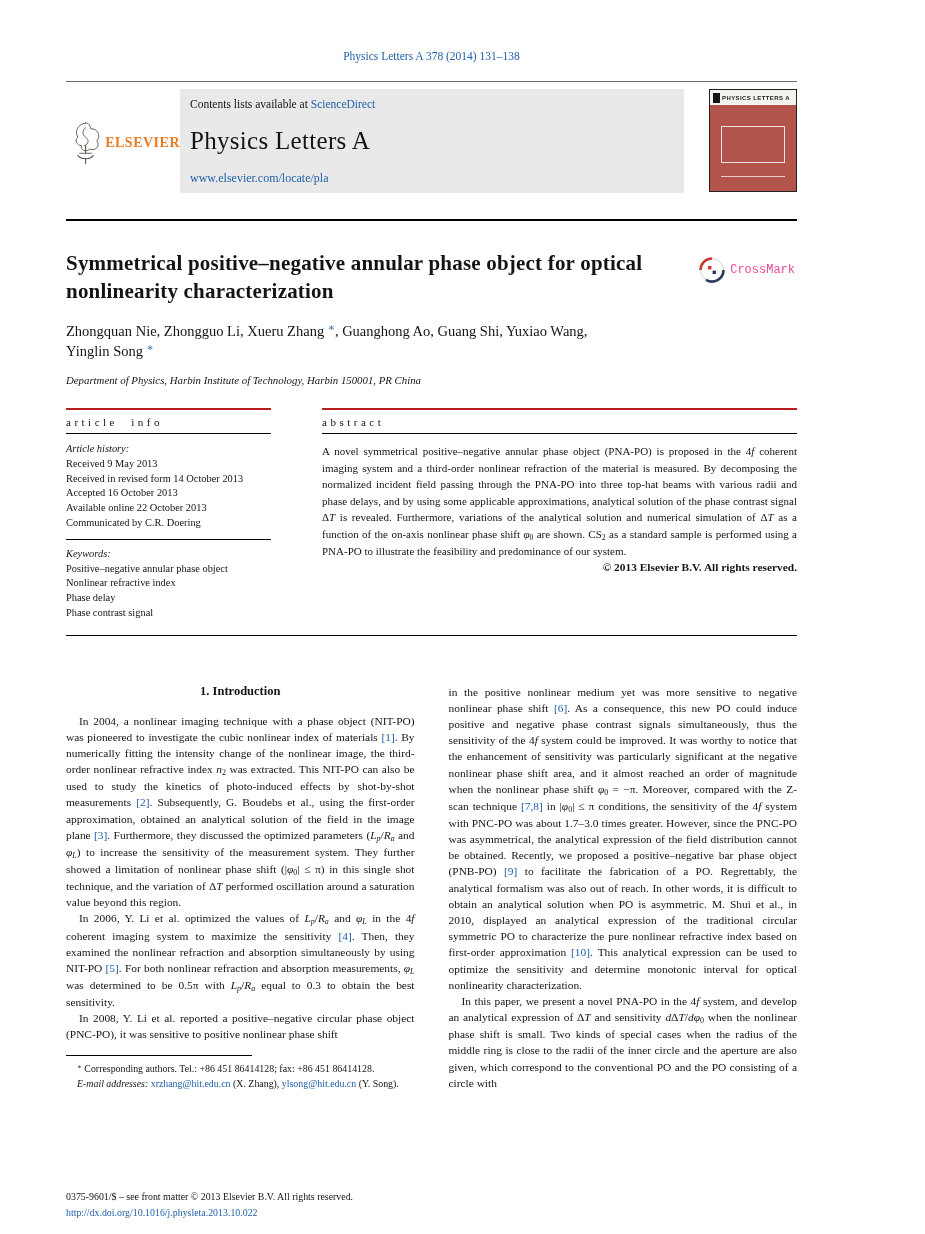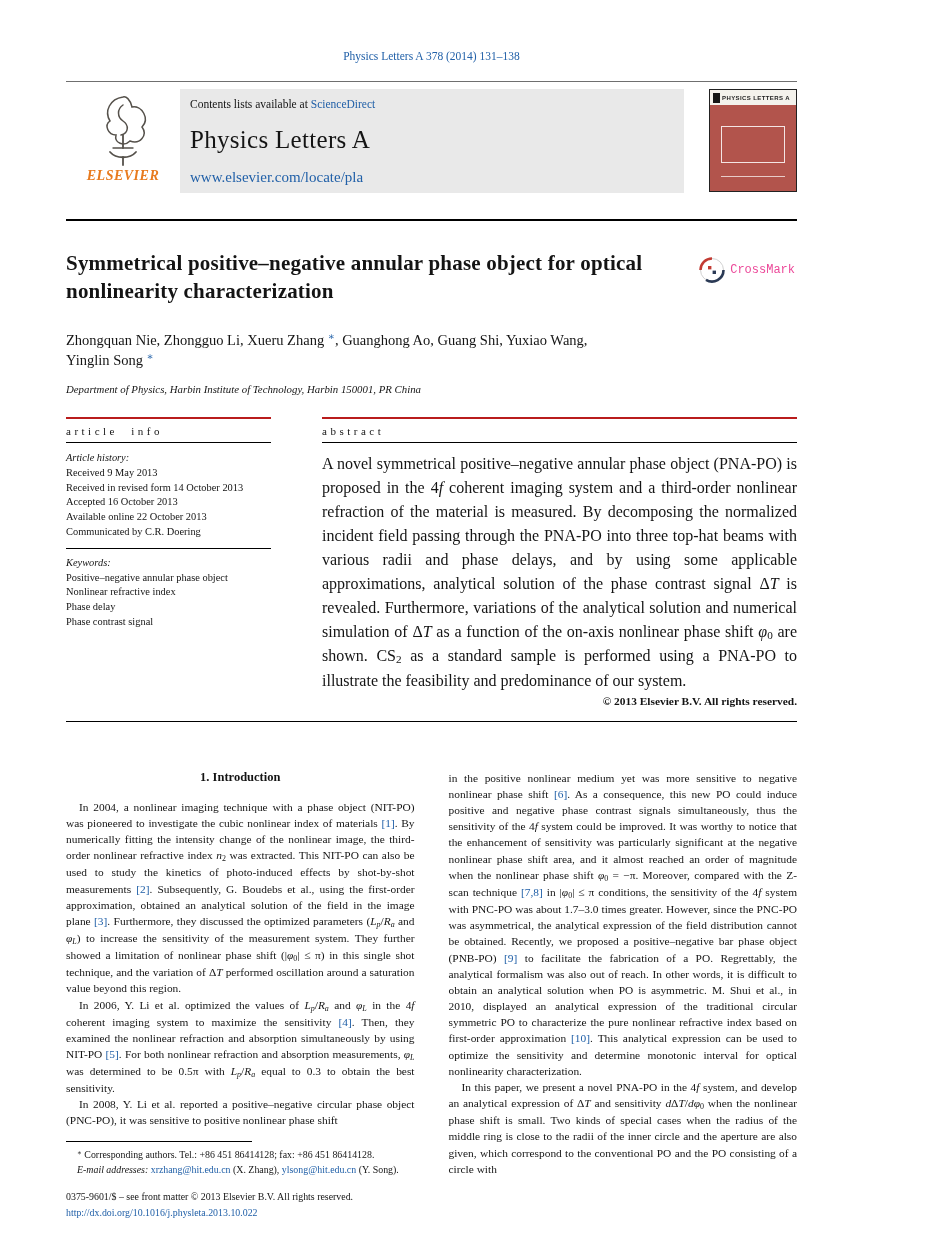--- a/index.html
+++ b/index.html
@@ -10,54 +10,54 @@
     overflow:hidden;
   }
   .page { position:relative; width:846px; height:1234px; padding:50px 49px 0 66px; }
 
   .link { color:var(--link,#2160a8); }
 
   .journal-ref { text-align:center; font-size:11.5px; color:var(--link,#2160a8); margin-bottom:19px; }
   .top-rule { border-bottom:1px solid #6f6f6f; }
 
   .header-band { display:flex; margin-top:7px; height:104px; }
-  .logo-box { width:114px; background:#fff; display:flex; flex-direction:column; align-items:center; padding-top:2px;font-style:italic; }
+  .logo-box { width:114px; background:#fff; display:flex; flex-direction:row; align-items:center; padding-top:2px; }
   .elsevier-word { font-size:14px; font-weight:bold; letter-spacing:0.5px; color:var(--elsevier_orange,#e87b1f); margin-top:1px; }
   .band-center { flex:1; background:var(--band_bg,#e9e9e9); text-align:left; padding:9px 10px 7px;
                  display:flex; flex-direction:column; justify-content:space-between; margin-right:13px; }
   .contents-line { font-size:11.5px; }
   .band-journal { font-size:25px; letter-spacing:0.3px; }
-  .band-url { font-size:15px; }
+  .band-url { font-size:12px; }
   .cover-box { width:100px; display:flex; justify-content:flex-end; }
   .cover { width:88px; height:103px; border:1px solid #222; background:var(--cover_red,#b2544c); position:relative; overflow:hidden; }
   .cover-strip { background:#f4f2ec; height:15px; display:flex; align-items:center; gap:2px; padding:1px 3px; }
   .cover-code { width:7px; height:10px; background:#161616; }
   .cover-title { font-size:6px; font-weight:bold; letter-spacing:0.4px; color:#222;
                  font-family:"Liberation Sans","DejaVu Sans",sans-serif; white-space:nowrap; }
   .cover-inner { position:absolute; left:11px; right:11px; top:36px; bottom:28px; border:1px solid rgba(255,255,255,0.85); }
   .cover-line { position:absolute; left:11px; right:11px; bottom:14px; border-top:1px solid rgba(255,255,255,0.7); }
 
   .thick-rule { height:2px; background:#000; margin-top:26px; }
 
   .title-row { display:flex; justify-content:space-between; align-items:flex-start; margin-top:28px; }
   .title { font-size:21px; font-weight:700; line-height:1.35; max-width:655px; letter-spacing:0.2px; }
   .crossmark { display:flex; align-items:center; gap:5px; margin-top:8px; margin-right:2px; }
   .crossmark-label { font-size:12px; color:#ec4899; font-family:Liberation Mono, monospace; }
 
-  .authors { margin-top:24px; font-size:14.5px; line-height:1.35; white-space:pre-line; }
+  .authors { margin-top:15px; font-size:14.5px; line-height:1.35; white-space:pre-line; }
   .affiliation { margin-top:13px; font-size:10.8px; font-style:italic; }
 
   .meta-section { margin-top:22px; display:grid; grid-template-columns:205px 1fr; column-gap:51px;
                   border-bottom:1px solid #000; padding-bottom:14px; }
   .col-head { border-top:2px solid #b91c1c; border-bottom:1px solid #000; padding:6px 0 5px;
               font-size:11px; letter-spacing:3.5px; word-spacing:7px; }
   .info-content { padding-top:8px; font-size:10.4px; line-height:1.42; }
   .info-label { font-style:italic; }
   .info-divider { border-top:1px solid #000; margin:8px 0 7px; }
-  .abstract-text { padding-top:9px; font-size:16px; line-height:1.5; text-align:justify; hyphens:auto; }
+  .abstract-text { padding-top:9px; font-size:11px; line-height:1.5; text-align:justify; hyphens:auto; }
   .copyright { text-align:right; font-size:11.4px; margin-top:2px;font-weight:bold; }
 
   .body-cols { margin-top:48px; display:grid; grid-template-columns:1fr 1fr; column-gap:34px; }
   .sec-title { font-size:12.5px; font-weight:bold; margin-bottom:14px;text-align:center; }
   .para { font-size:11.4px; line-height:1.42; text-align:justify; hyphens:auto; }
   .para.indent { text-indent:13px; }
 
   .footnote { margin-top:12px; }
   .fn-rule { width:186px; border-top:1px solid #000; margin-bottom:6px; }
   .fn { font-size:9.9px; line-height:1.5; }

